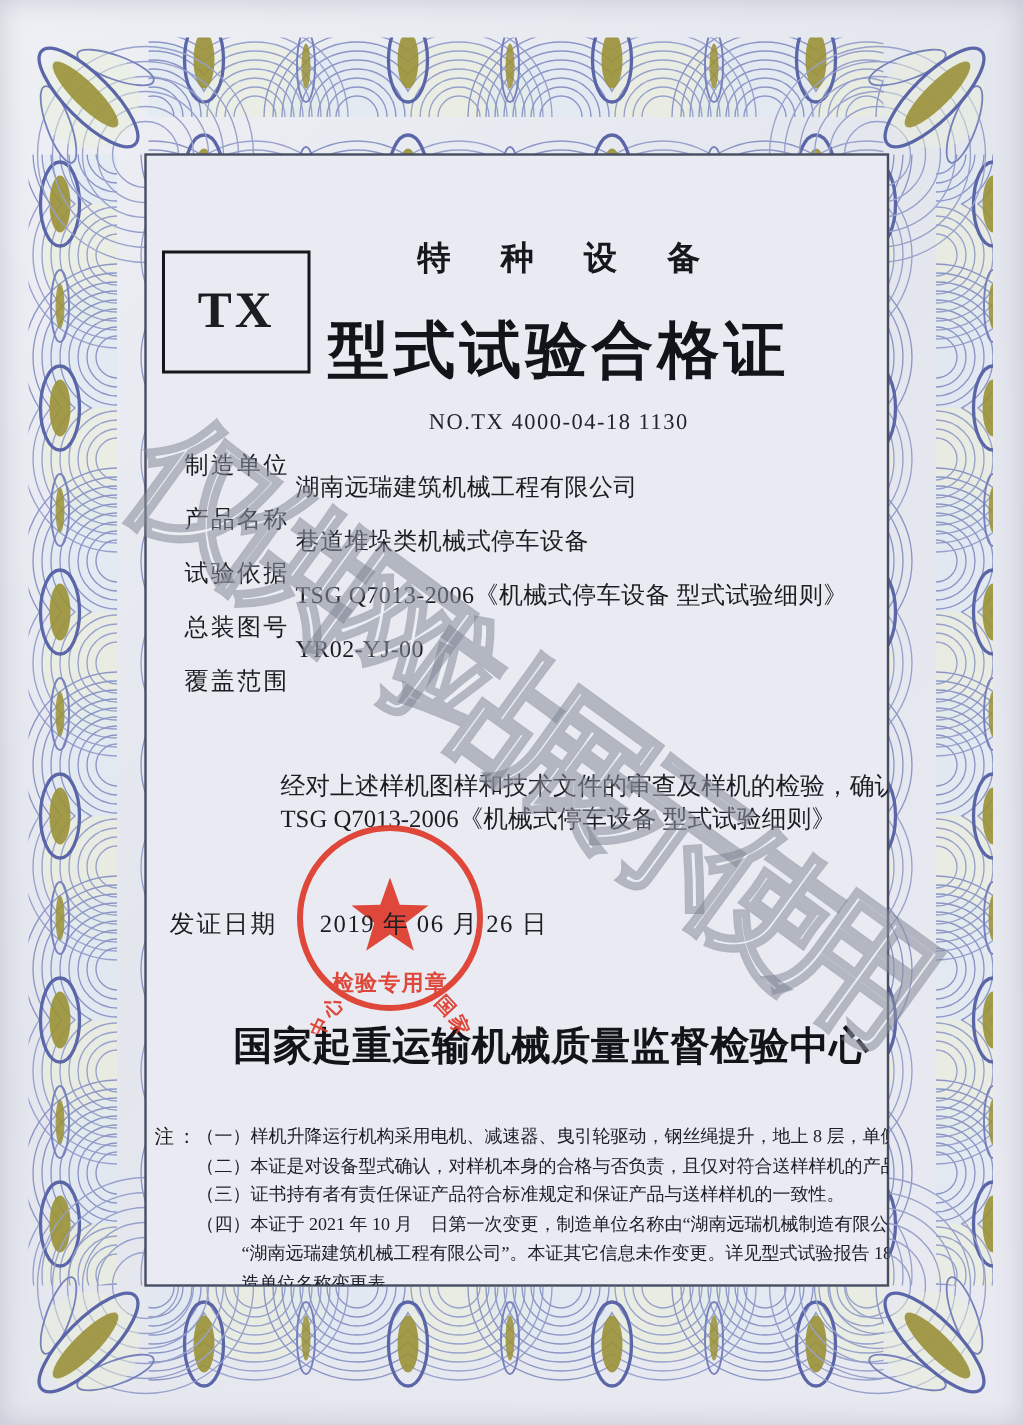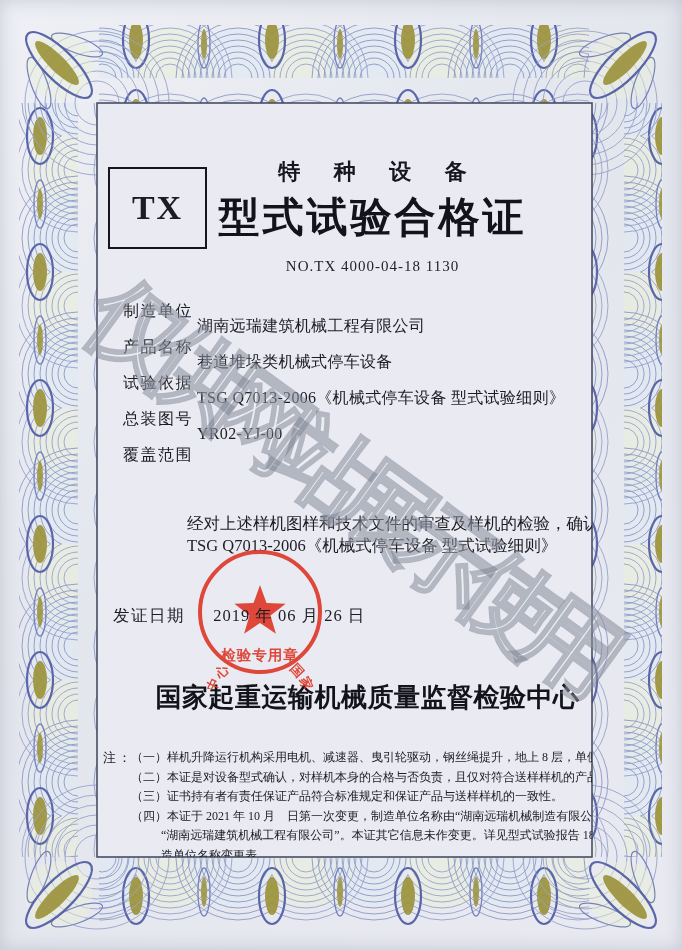--- a/index.html
+++ b/index.html
@@ -18,21 +18,21 @@
     position:absolute;left:97px;top:103px;width:495px;height:754px;
     z-index:2;overflow:hidden;color:#1c1d22;
   }
   .tx-box{
     position:absolute;left:11px;top:64px;width:95px;height:78px;
     border:2px solid #16171c;display:flex;align-items:center;justify-content:center;
     font-size:34px;font-weight:bold;letter-spacing:2px;background:transparent;
   }
   .title-block{position:absolute;left:84px;top:54px;right:28px;text-align:center;}
   .title-small{font-size:22px;font-weight:bold;letter-spacing:14px;padding-left:14px;color:#17181d;font-family:Liberation Serif, serif;}
-  .title-main{font-size:41px;font-weight:bold;letter-spacing:3px;margin-top:3px;color:#131419;}
+  .title-main{font-size:41px;font-weight:bold;letter-spacing:3px;margin-top:19px;color:#131419;}
   .cert-no{font-size:15px;margin-top:13px;letter-spacing:1px;color:#23242b;}
   .fields{position:absolute;left:26px;top:198px;right:4px;}
   .f-row{display:flex;height:20px;line-height:20px;margin-bottom:16px;white-space:nowrap;font-size:16px;}
   .f-lab{width:74px;letter-spacing:1.5px;flex:0 0 auto;}
   .f-val{letter-spacing:.3px;margin-top:15px;}
   .conclusion{position:absolute;left:90px;top:410px;right:4px;font-size:16.5px;line-height:22px;white-space:nowrap;}
   .seal{position:absolute;left:88px;top:436px;z-index:4;opacity:.92;}
   .issue-row{position:absolute;left:16px;top:503px;font-size:16.5px;height:20px;line-height:20px;white-space:nowrap;z-index:5;}
   .issue-lab{letter-spacing:1.5px;}
   .issue-val{margin-left:24px;letter-spacing:1px;}

